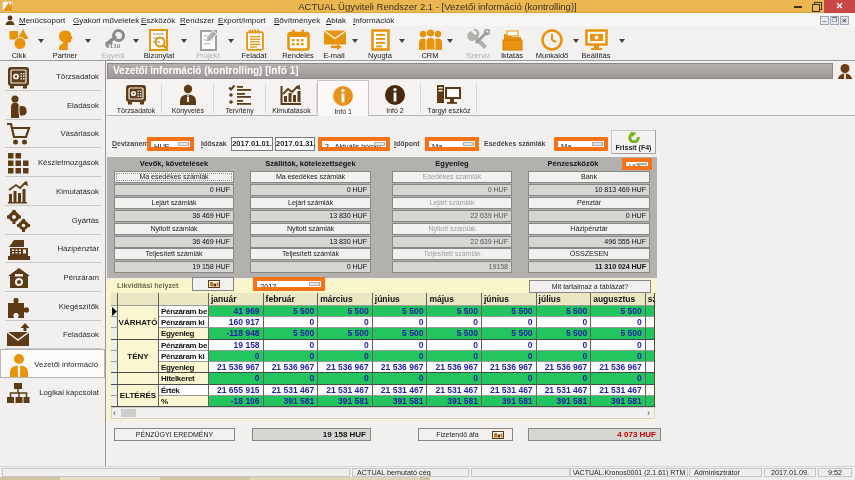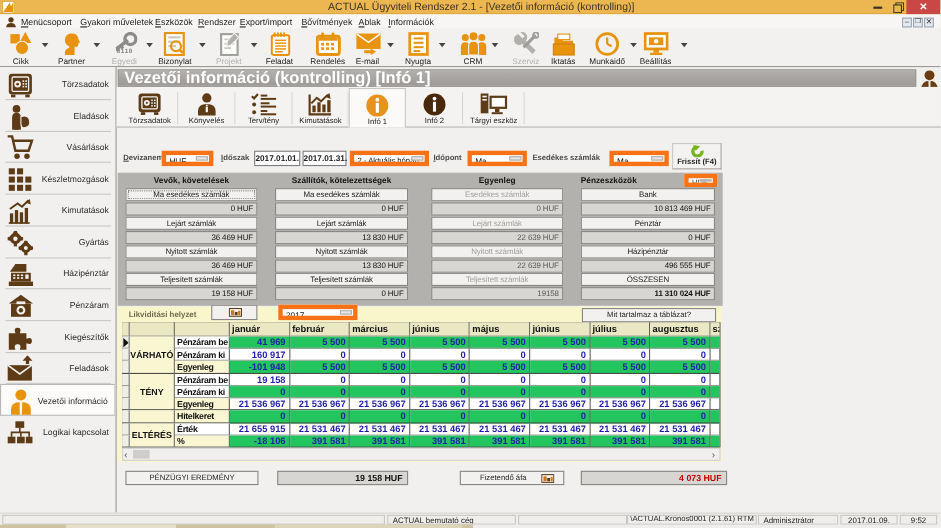--- a/index.html
+++ b/index.html
@@ -19,21 +19,21 @@
 .tbl.dis{color:#b2b0ad;}
 .darr{position:absolute;top:39px;width:0;height:0;border-left:3.5px solid transparent;border-right:3.5px solid transparent;border-top:4px solid #444;}
 
 #sidebar{left:0;top:61px;width:106px;height:405px;background:#f1f0ee;border-right:1px solid #999794;}
 .si{position:absolute;left:0;width:105px;height:29px;}
 .si .sep{position:absolute;left:5px;right:4px;top:28px;height:1px;background:#c9c7c4;}
 .si .slbl{position:absolute;right:6px;top:10px;font-size:7.8px;color:#2a2a2a;white-space:nowrap;}
 .si .sic{position:absolute;left:6px;top:3px;}
 .si.sel{background:#fcfbfa;border:1px solid #b9b7b4;}
 
-#chead{left:107px;top:63px;width:726px;height:16px;background:linear-gradient(#b3b0ad,#9c9996);border:1px solid #8a8885;color:#fff;font-weight:bold;font-size:15px;line-height:14px;padding-left:5px;}
+#chead{left:107px;top:63px;width:726px;height:16px;background:linear-gradient(#b3b0ad,#9c9996);border:1px solid #8a8885;color:#fff;font-weight:bold;font-size:10px;line-height:14px;padding-left:5px;}
 #tabband{left:106px;top:79px;width:749px;height:37px;background:#f4f3f1;border-bottom:1px solid #b6b4b1;}
 .tab{position:absolute;top:0;width:52px;height:36px;}
 .tab .tsep{position:absolute;right:0;top:4px;height:29px;width:1px;background:#d8d6d3;}
 .tab .ticon{position:absolute;left:50%;transform:translateX(-50%);top:4px;}
 .tab .tlbl{position:absolute;top:27px;width:100%;text-align:center;font-size:7px;color:#1c1c1c;}
 .tab.sel{background:#fbfaf8;border:1px solid #c9c6c2;border-bottom:none;}
 
 .flbl{position:absolute;font-size:7px;font-weight:bold;color:#4a4a48;top:140px;}
 .flbl u{text-decoration:underline;}
 .dd{position:absolute;top:137px;height:14px;background:#fff;border:4px solid #f97316;font-size:7.5px;color:#111;line-height:12px;padding-left:3px;white-space:nowrap;overflow:hidden;}
@@ -551,21 +551,21 @@
 <div class="sval abs" style="left:250px;width:121px;top:261.3px;">0 HUF</div>
 <div class="shead abs" style="left:392px;width:120px;top:159px">Egyenleg</div>
 <div class="sbtn dis abs" style="left:392px;width:120px;top:171.0px">Esedékes számlák</div>
 <div class="sval dis abs" style="left:392px;width:120px;top:183.9px;">0 HUF</div>
 <div class="sbtn dis abs" style="left:392px;width:120px;top:196.8px">Lejárt számlák</div>
 <div class="sval dis abs" style="left:392px;width:120px;top:209.70000000000002px;">22 639 HUF</div>
 <div class="sbtn dis abs" style="left:392px;width:120px;top:222.6px">Nyitott számlák</div>
 <div class="sval dis abs" style="left:392px;width:120px;top:235.5px;">22 639 HUF</div>
 <div class="sbtn dis abs" style="left:392px;width:120px;top:248.4px">Teljesített számlák</div>
 <div class="sval dis abs" style="left:392px;width:120px;top:261.3px;">19158</div>
-<div class="shead abs" style="left:528px;width:90px;top:159px;text-align:left">Pénzeszközök</div>
+<div class="shead abs" style="left:528px;width:90px;top:159px;text-align:center">Pénzeszközök</div>
 <div class="dd abs" style="left:622px;width:30px;top:158px;height:12px;font-size:7px;line-height:10px;color:#333">HUF<span class="ab"></span></div>
 <div class="sbtn abs" style="left:528px;width:122px;top:171.0px">Bank</div>
 <div class="sval abs" style="left:528px;width:122px;top:183.9px;">10 813 469 HUF</div>
 <div class="sbtn abs" style="left:528px;width:122px;top:196.8px">Pénztár</div>
 <div class="sval abs" style="left:528px;width:122px;top:209.70000000000002px;">0 HUF</div>
 <div class="sbtn abs" style="left:528px;width:122px;top:222.6px">Házipénztár</div>
 <div class="sval abs" style="left:528px;width:122px;top:235.5px;">496 555 HUF</div>
 <div class="sbtn abs" style="left:528px;width:122px;top:248.4px">ÖSSZESEN</div>
 <div class="sval abs" style="left:528px;width:122px;top:261.3px;font-weight:bold;">11 310 024 HUF</div>
 </div>
@@ -635,21 +635,21 @@
 <div class="gc gv cream abs" style="left:645.8px;top:306.0px;width:8.2px;height:11.22px;border-right:none;"></div>
 <div class="gc gv  abs" style="left:209.0px;top:317.2px;width:54.6px;height:11.22px;">160 917</div>
 <div class="gc gv  abs" style="left:263.6px;top:317.2px;width:54.6px;height:11.22px;">0</div>
 <div class="gc gv  abs" style="left:318.2px;top:317.2px;width:54.6px;height:11.22px;">0</div>
 <div class="gc gv  abs" style="left:372.8px;top:317.2px;width:54.6px;height:11.22px;">0</div>
 <div class="gc gv  abs" style="left:427.4px;top:317.2px;width:54.6px;height:11.22px;">0</div>
 <div class="gc gv  abs" style="left:482.0px;top:317.2px;width:54.6px;height:11.22px;">0</div>
 <div class="gc gv  abs" style="left:536.6px;top:317.2px;width:54.6px;height:11.22px;">0</div>
 <div class="gc gv  abs" style="left:591.2px;top:317.2px;width:54.6px;height:11.22px;">0</div>
 <div class="gc gv  abs" style="left:645.8px;top:317.2px;width:8.2px;height:11.22px;border-right:none;"></div>
-<div class="gc gv cream abs" style="left:209.0px;top:328.4px;width:54.6px;height:11.22px;border-bottom-color:#4a4a48;">-101 948</div>
+<div class="gc gv cream abs" style="left:209.0px;top:328.4px;width:54.6px;height:11.22px;border-bottom-color:#4a4a48;">-118 948</div>
 <div class="gc gv cream abs" style="left:263.6px;top:328.4px;width:54.6px;height:11.22px;border-bottom-color:#4a4a48;">5 500</div>
 <div class="gc gv cream abs" style="left:318.2px;top:328.4px;width:54.6px;height:11.22px;border-bottom-color:#4a4a48;">5 500</div>
 <div class="gc gv cream abs" style="left:372.8px;top:328.4px;width:54.6px;height:11.22px;border-bottom-color:#4a4a48;">5 500</div>
 <div class="gc gv cream abs" style="left:427.4px;top:328.4px;width:54.6px;height:11.22px;border-bottom-color:#4a4a48;">5 500</div>
 <div class="gc gv cream abs" style="left:482.0px;top:328.4px;width:54.6px;height:11.22px;border-bottom-color:#4a4a48;">5 500</div>
 <div class="gc gv cream abs" style="left:536.6px;top:328.4px;width:54.6px;height:11.22px;border-bottom-color:#4a4a48;">5 500</div>
 <div class="gc gv cream abs" style="left:591.2px;top:328.4px;width:54.6px;height:11.22px;border-bottom-color:#4a4a48;">5 500</div>
 <div class="gc gv cream abs" style="left:645.8px;top:328.4px;width:8.2px;height:11.22px;border-right:none;border-bottom-color:#4a4a48;"></div>
 <div class="gc gv  abs" style="left:209.0px;top:339.7px;width:54.6px;height:11.22px;">19 158</div>
 <div class="gc gv  abs" style="left:263.6px;top:339.7px;width:54.6px;height:11.22px;">0</div>

